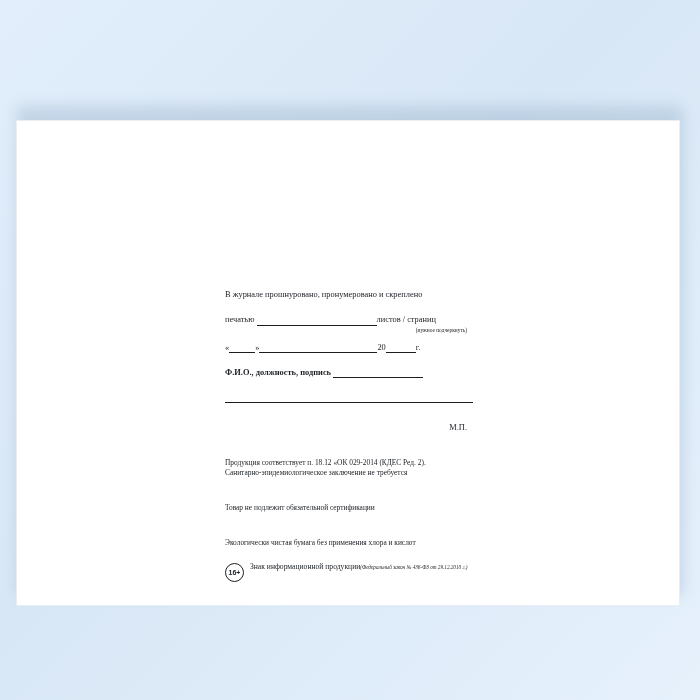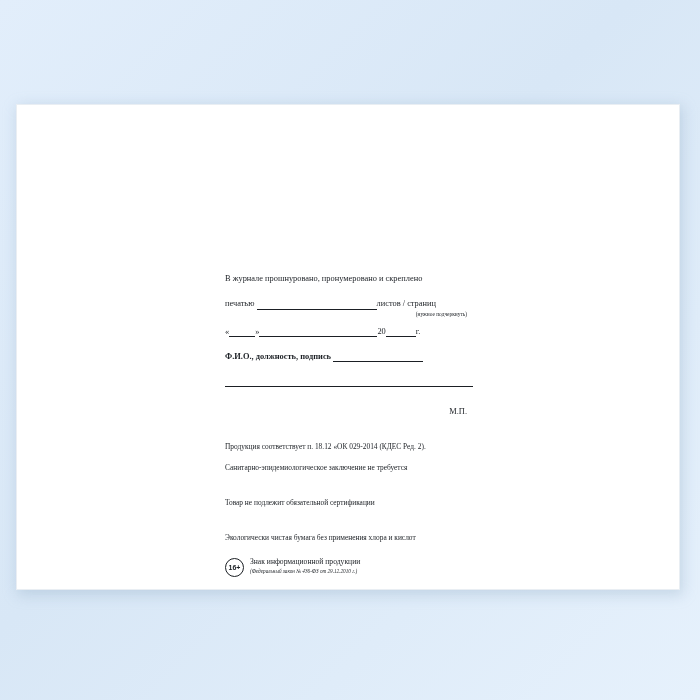--- a/index.html
+++ b/index.html
@@ -25,21 +25,21 @@
     top: 106px;
     width: 666px;
     height: 489px;
     background: rgba(120, 150, 180, 0.28);
     filter: blur(7px);
     border-radius: 2px;
   }
   .page {
     position: absolute;
     left: 16px;
-    top: 104px;
+    top: 120px;
     width: 664px;
     height: 486px;
     background: #ffffff;
     border: 1px solid #e9eef3;
     box-sizing: border-box;
   }
   .content {
     position: absolute;
     left: 208px;
     top: 168px;
@@ -97,21 +97,21 @@
     margin-top: 26px;
   }
   .para {
     font-size: 7.4px;
     color: #1b1f24;
     line-height: 1.45;
   }
   .para.ital {
     font-style: italic;
   }
-  .gap-sm { margin-top: 11px; }
+  .gap-sm { }
   .gap-md { margin-top: 24px; }
   .badge-row {
     margin-top: 13px;
     display: flex;
     align-items: flex-start;
     gap: 6px;
   }
   .badge {
     width: 17px;
     height: 17px;
@@ -122,21 +122,21 @@
     align-items: center;
     justify-content: center;
     font-size: 7px;
     font-weight: bold;
     color: #1b1f24;
     font-family: "Liberation Sans", sans-serif;
     margin-top: 1px;
   }
   .badge-text-wrap {
     display: flex;
-    flex-direction: column;
+    flex-direction: row;
     justify-content: center;
   }
   .badge-title {
     font-size: 7.6px;
     color: #1b1f24;
     line-height: 1.2;
   }
   .badge-sub {
     font-size: 5.2px;
     font-style: italic;

